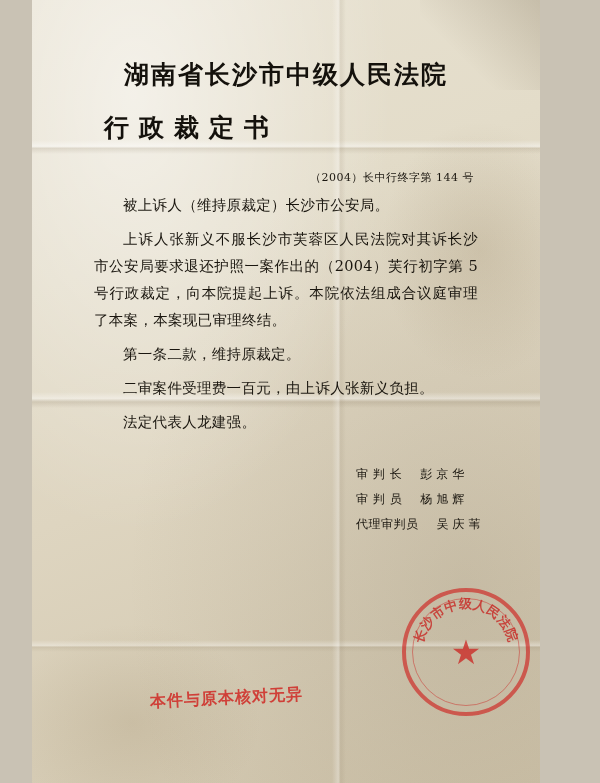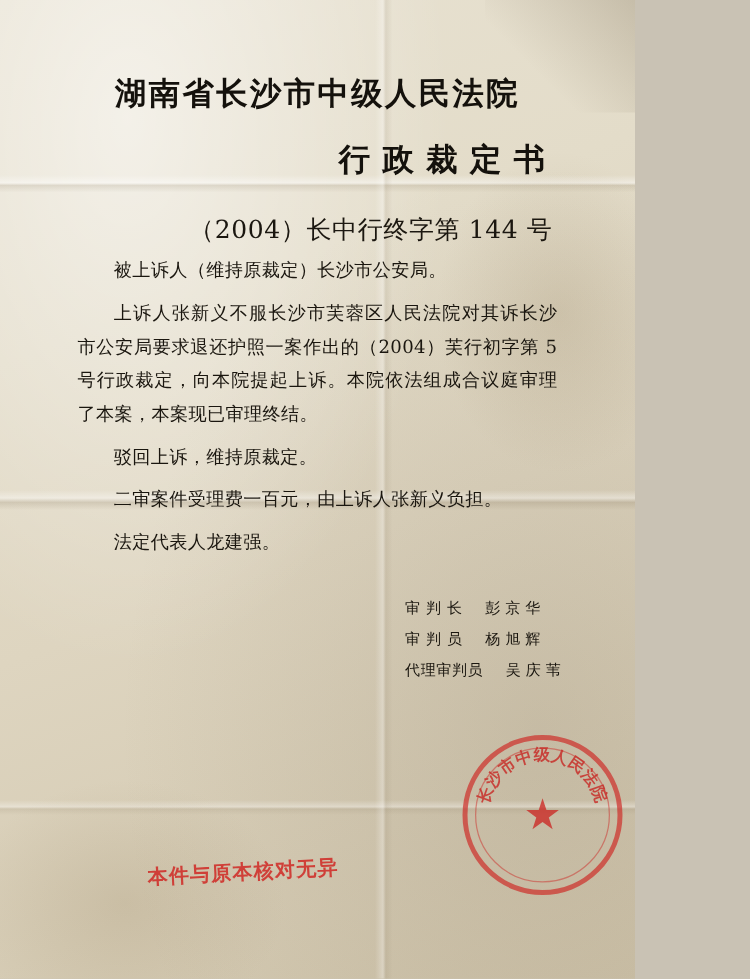--- a/index.html
+++ b/index.html
@@ -16,20 +16,21 @@
   .page {
     position: relative;
     width: 508px;
     height: 783px;
     background:
       radial-gradient(ellipse at 20% 12%, rgba(255,255,255,0.55) 0%, rgba(255,255,255,0) 45%),
       radial-gradient(ellipse at 85% 75%, rgba(120,105,80,0.18) 0%, rgba(120,105,80,0) 55%),
       linear-gradient(160deg, #e8e2d2 0%, #e3dcc9 30%, #ded5c0 55%, #d6ccb5 80%, #cfc4ab 100%);
     box-sizing: border-box;
     overflow: hidden;
+    margin-left: 32px;
   }
   
   .crease {
     position: absolute;
     pointer-events: none;
   }
   .crease-h1 {
     left: 0; right: 0; top: 140px; height: 14px;
     background: linear-gradient(to bottom, rgba(255,255,255,0.0) 0%, rgba(255,255,255,0.45) 45%, rgba(140,125,100,0.18) 60%, rgba(255,255,255,0) 100%);
   }
@@ -71,31 +72,31 @@
     margin-top: 58px;
     text-align: center;
     font-size: 25px;
     font-weight: bold;
     letter-spacing: 2px;
     color: #14110c;
     font-family: "DejaVu Serif", "Liberation Serif", serif;
   }
   .title-sub {
     margin-top: 20px;
-    text-align: right;
+    text-align: left;
     font-size: 25px;
     font-weight: bold;
     letter-spacing: 10px;
     color: #14110c;
     padding-left: 10px;
   }
   .case-no {
     margin-top: 26px;
     text-align: right;
-    font-size: 20px;
+    font-size: 11px;
     color: #1b1710;
     letter-spacing: 0.5px;
     padding-right: 4px;
   }
   p.para {
     margin: 7px 0 0 0;
     font-size: 14.5px;
     line-height: 27px;
     color: #1a160f;
     text-align: justify;
@@ -194,21 +195,21 @@
 
   <div class="content">
 
     <div class="title-main">湖南省长沙市中级人民法院</div>
     <div class="title-sub">行政裁定书</div>
 
     <div class="case-no">（2004）长中行终字第 144 号</div>
 
     <p class="para indent">被上诉人（维持原裁定）长沙市公安局。</p>
     <p class="para indent">上诉人张新义不服长沙市芙蓉区人民法院对其诉长沙市公安局要求退还护照一案作出的（2004）芙行初字第 5 号行政裁定，向本院提起上诉。本院依法组成合议庭审理了本案，本案现已审理终结。</p>
-    <p class="para indent">驳回上诉，维持原裁定。</p>
+    <p class="para indent">第一条二款，维持原裁定。</p>
     <p class="para indent">二审案件受理费一百元，由上诉人张新义负担。</p>
     <p class="para indent">法定代表人龙建强。</p>
 
     <div class="sign-block">
       <div class="sign-row">
         <span class="role">审 判 长</span><span class="gap"></span><span class="name">彭京华</span>
       </div>
       <div class="sign-row">
         <span class="role">审 判 员</span><span class="gap"></span><span class="name">杨旭辉</span>
       </div>

